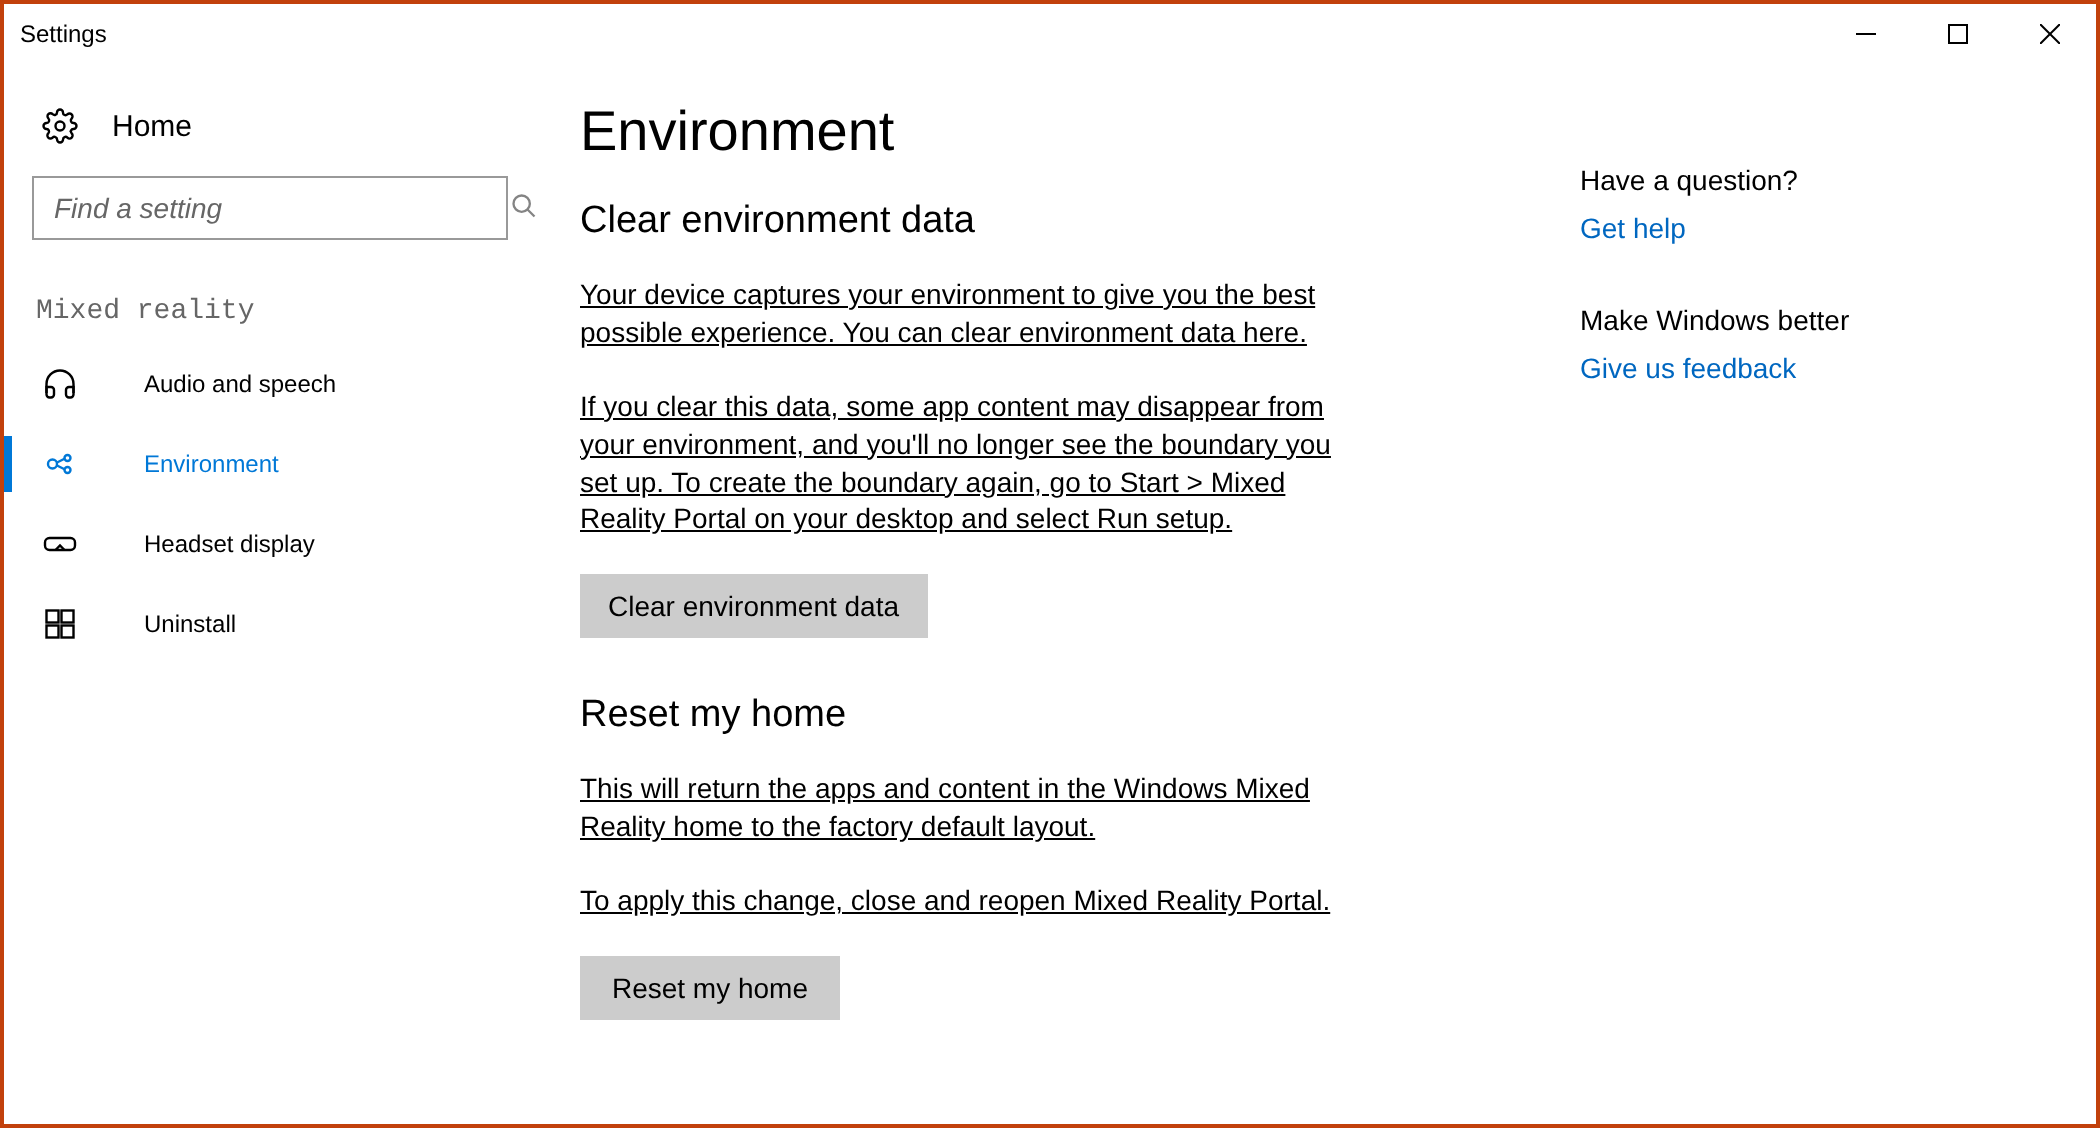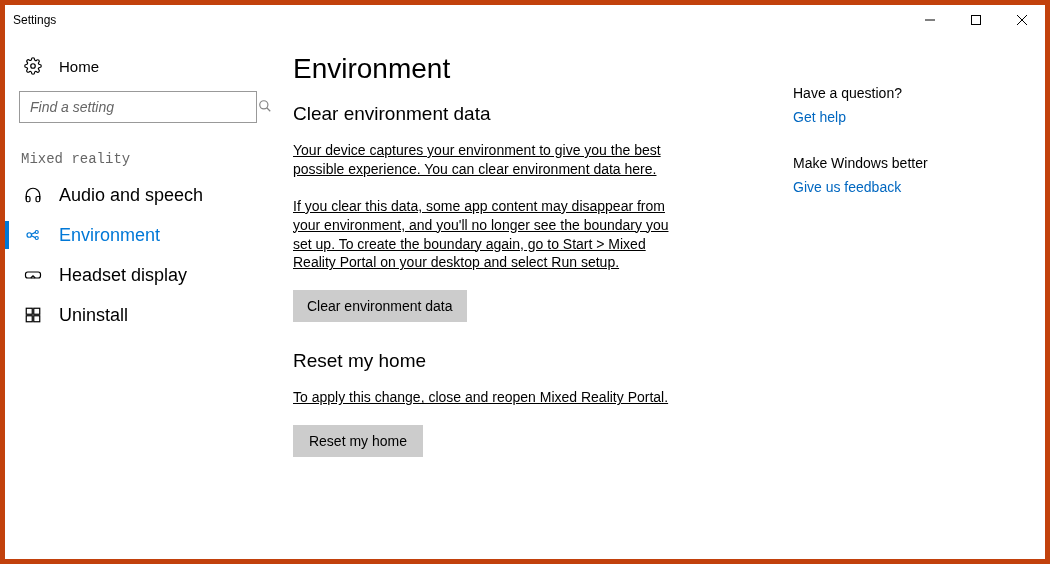--- a/index.html
+++ b/index.html
@@ -5,21 +5,21 @@
   * { box-sizing: border-box; }
   html, body {
     margin: 0; padding: 0;
     font-family: "Segoe UI", -apple-system, BlinkMacSystemFont, sans-serif;
     font-size: 14px;
     color: #000;
     background: #fff;
   }
   .window {
     width: 1050px; height: 564px;
-    border: 5px solid #c2410c;
+    border: 2px solid #c2410c;
     display: flex; flex-direction: column;
     background: #fff;
   }
   
   .titlebar {
     height: 30px;
     display: flex; align-items: center; justify-content: space-between;
     padding-left: 8px;
   }
   .titlebar .title {
@@ -71,21 +71,21 @@
     font-size: 14px; color: #666; font-family: Liberation Mono, monospace;
   }
   .nav-item {
     display: flex; align-items: center;
     height: 40px;
     padding-left: 18px;
     cursor: default;
     position: relative;
   }
   .nav-item .icon { width: 20px; display: flex; justify-content: center; }
-  .nav-item .label { margin-left: 16px; font-size: 18px; }
+  .nav-item .label { margin-left: 32px; font-size: 12px; }
   .nav-item.active { color: #0078d7; }
   .nav-item.active::before {
     content: "";
     position: absolute; left: 0; top: 6px; bottom: 6px;
     width: 4px; background: #0078d7;
   }
 
   
   .main {
     flex: 1;
@@ -243,20 +243,21 @@
         <h1>Environment</h1>
 
         <h2>Clear environment data</h2>
         <p>Your device captures your environment to give you the best possible experience. You can clear environment data here.</p>
         <p>If you clear this data, some app content may disappear from your environment, and you'll no longer see the boundary you set up. To create the boundary again, go to Start &gt; Mixed Reality Portal on your desktop and select Run setup.</p>
         <div class="btn">Clear environment data</div>
 
         <div class="section-gap"></div>
 
         <h2>Reset my home</h2>
+        <p>This will return the apps and content in the Windows Mixed Reality home to the factory default layout.</p>
         <p>To apply this change, close and reopen Mixed Reality Portal.</p>
         <div class="btn">Reset my home</div>
       </div>
 
       <div class="aside">
         <div class="q">Have a question?</div>
         <div class="link">Get help</div>
 
         <div class="q">Make Windows better</div>
         <div class="link">Give us feedback</div>

